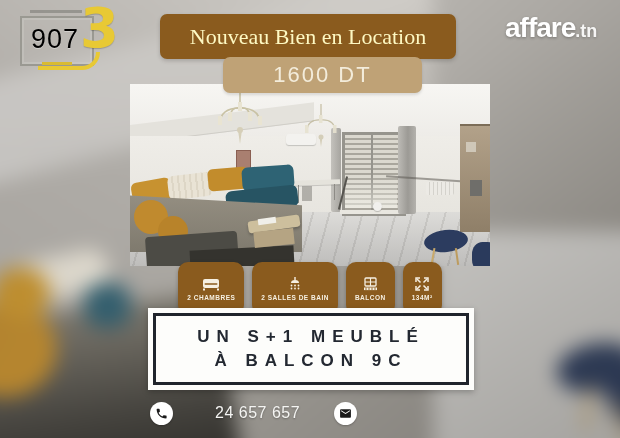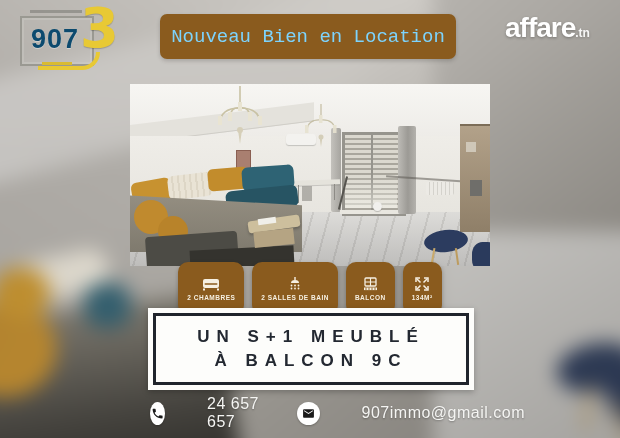--- a/index.html
+++ b/index.html
@@ -21,38 +21,38 @@
   .bg-navy1{left:530px;top:330px;width:76px;height:44px;background:#2a3a5a;border-radius:50%;transform:rotate(-8deg);}
   .bg-navy2{left:575px;top:352px;width:60px;height:52px;background:#263658;border-radius:50%;}
   .bg-leg1{left:556px;top:368px;width:5px;height:40px;background:#c2a368;transform:rotate(8deg);}
   .bg-leg2{left:586px;top:380px;width:5px;height:40px;background:#b89a60;transform:rotate(-6deg);}
   .bg-dim{inset:0;background:linear-gradient(120deg,rgba(70,65,60,.18) 0%,rgba(0,0,0,0) 45%,rgba(60,55,50,.22) 100%);}
 
   
   .logo907{position:absolute;left:14px;top:6px;width:110px;height:66px;}
   .logo-frame{position:absolute;left:6px;top:10px;width:70px;height:46px;border:2px solid #9a9992;box-shadow:inset 0 0 0 2px rgba(210,209,203,.35);}
   .logo-num{position:absolute;left:10px;top:14px;width:62px;height:38px;display:flex;align-items:center;justify-content:center;
-            font-size:27px;font-weight:bold;color:#0c4a6e;letter-spacing:1px;text-shadow:0 1px 0 rgba(255,255,255,.35);}
+            font-size:27px;font-weight:normal;color:#000000;letter-spacing:1px;text-shadow:0 1px 0 rgba(255,255,255,.35);}
   .logo-three{position:absolute;left:66px;top:-6px;font-size:56px;line-height:1;font-weight:bold;color:#e8c934;
               text-shadow:0 1px 1px rgba(0,0,0,.2);font-family:"DejaVu Sans",sans-serif;}
   .logo-bar-top{position:absolute;left:16px;top:4px;width:52px;height:3px;background:#8f8e88;opacity:.85;}
   .logo-swoosh{position:absolute;left:24px;top:46px;width:58px;height:14px;border-bottom:4px solid #e8c934;border-right:4px solid #e8c934;border-radius:0 0 18px 0;}
   .logo-bar-bottom{position:absolute;left:28px;top:56px;width:30px;height:3px;background:#d9bb33;}
 
   
   .banner-title{position:absolute;left:160px;top:14px;width:296px;height:45px;background:#8a5b1e;border-radius:7px;
                 display:flex;align-items:center;justify-content:center;box-shadow:0 2px 4px rgba(0,0,0,.18);}
-  .banner-title span{font-family:Liberation Mono, monospace;font-size:19px;color:#7dd3fc;}
+  .banner-title span{font-family:Liberation Serif, serif;font-size:22px;color:#fef9c3;}
   .banner-price{position:absolute;left:223px;top:57px;width:199px;height:36px;background:#bfa276;border-radius:7px;
                 display:flex;align-items:center;justify-content:center;box-shadow:0 2px 3px rgba(0,0,0,.12);}
   .banner-price span{font-size:22px;font-weight:300;color:#f3ecdb;letter-spacing:2px;}
 
   .brand{position:absolute;left:505px;top:12px;color:#fff;text-shadow:0 1px 3px rgba(0,0,0,.3);}
   .brand .name{font-size:28px;font-weight:bold;letter-spacing:-1px;}
-  .brand .tld{font-size:12px;font-weight:bold;opacity:.9;}
+  .brand .tld{font-size:18px;font-weight:bold;opacity:.9;}
 
   
   .photo{position:absolute;left:130px;top:84px;width:360px;height:182px;overflow:hidden;background:#edebe6;}
   .photo *{position:absolute;}
   .ph-ceiling{left:0;top:0;width:360px;height:52px;background:linear-gradient(180deg,#f7f6f3,#eeece8);border-bottom:1px solid #d9d7d1;}
   .ph-cornice{left:-6px;top:30px;width:190px;height:18px;background:#e4e2dc;transform:skewY(-7deg);border-bottom:1px solid #cfcdc7;}
   .ph-wall{left:0;top:52px;width:360px;height:78px;background:linear-gradient(180deg,#efede8,#e7e5df);}
   .ph-floor{left:0;top:128px;width:360px;height:54px;
             background:linear-gradient(180deg,#dddcd9,#bebdbb),
                        repeating-linear-gradient(105deg,rgba(145,143,140,.18) 0 2px,rgba(0,0,0,0) 2px 16px);
@@ -224,20 +224,23 @@
     <div class="ph-chaise"></div>
     <div class="ph-table-top"></div>
     <div class="ph-table-paper"></div>
     <div class="ph-table-base"></div>
     <div class="ph-stool1"></div>
     <div class="ph-stool1-leg1"></div>
     <div class="ph-stool1-leg2"></div>
     <div class="ph-stool2"></div>
   </div>
 
+  <div class="banner-price">
+    <span>1600 DT</span>
+  </div>
 
   <div class="features">
     <div class="badge">
       <svg width="18" height="13" viewBox="0 0 18 13">
         <rect x="1" y="1" width="16" height="9" rx="2" fill="#f6f0e2"></rect>
         <rect x="2.5" y="5.2" width="13" height="1.6" rx="0.8" fill="#8a5b1e"></rect>
         <rect x="1" y="10.5" width="2" height="2" fill="#f6f0e2"></rect>
           <rect x="15" y="10.5" width="2" height="2" fill="#f6f0e2"></rect>
       </svg>
       <span class="lbl">2 CHAMBRES</span>
@@ -295,17 +298,16 @@
           </svg>
       </span>
       <span class="ctext">24 657 657</span>
     </div>
     <div class="citem">
       <span class="cicon">
         <svg width="13" height="13" viewBox="0 0 24 24">
             <path fill="#1a1a1a" d="M20 4H4C2.9 4 2 4.9 2 6v12c0 1.1.9 2 2 2h16c1.1 0 2-.9 2-2V6c0-1.1-.9-2-2-2zm0 4l-8 5-8-5V6l8 5 8-5v2z"></path>
           </svg>
       </span>
-      <span class="ctext">907immo@gmail.com</span>
     </div>
   </div>
 
 </div>
 
 </body></html>

